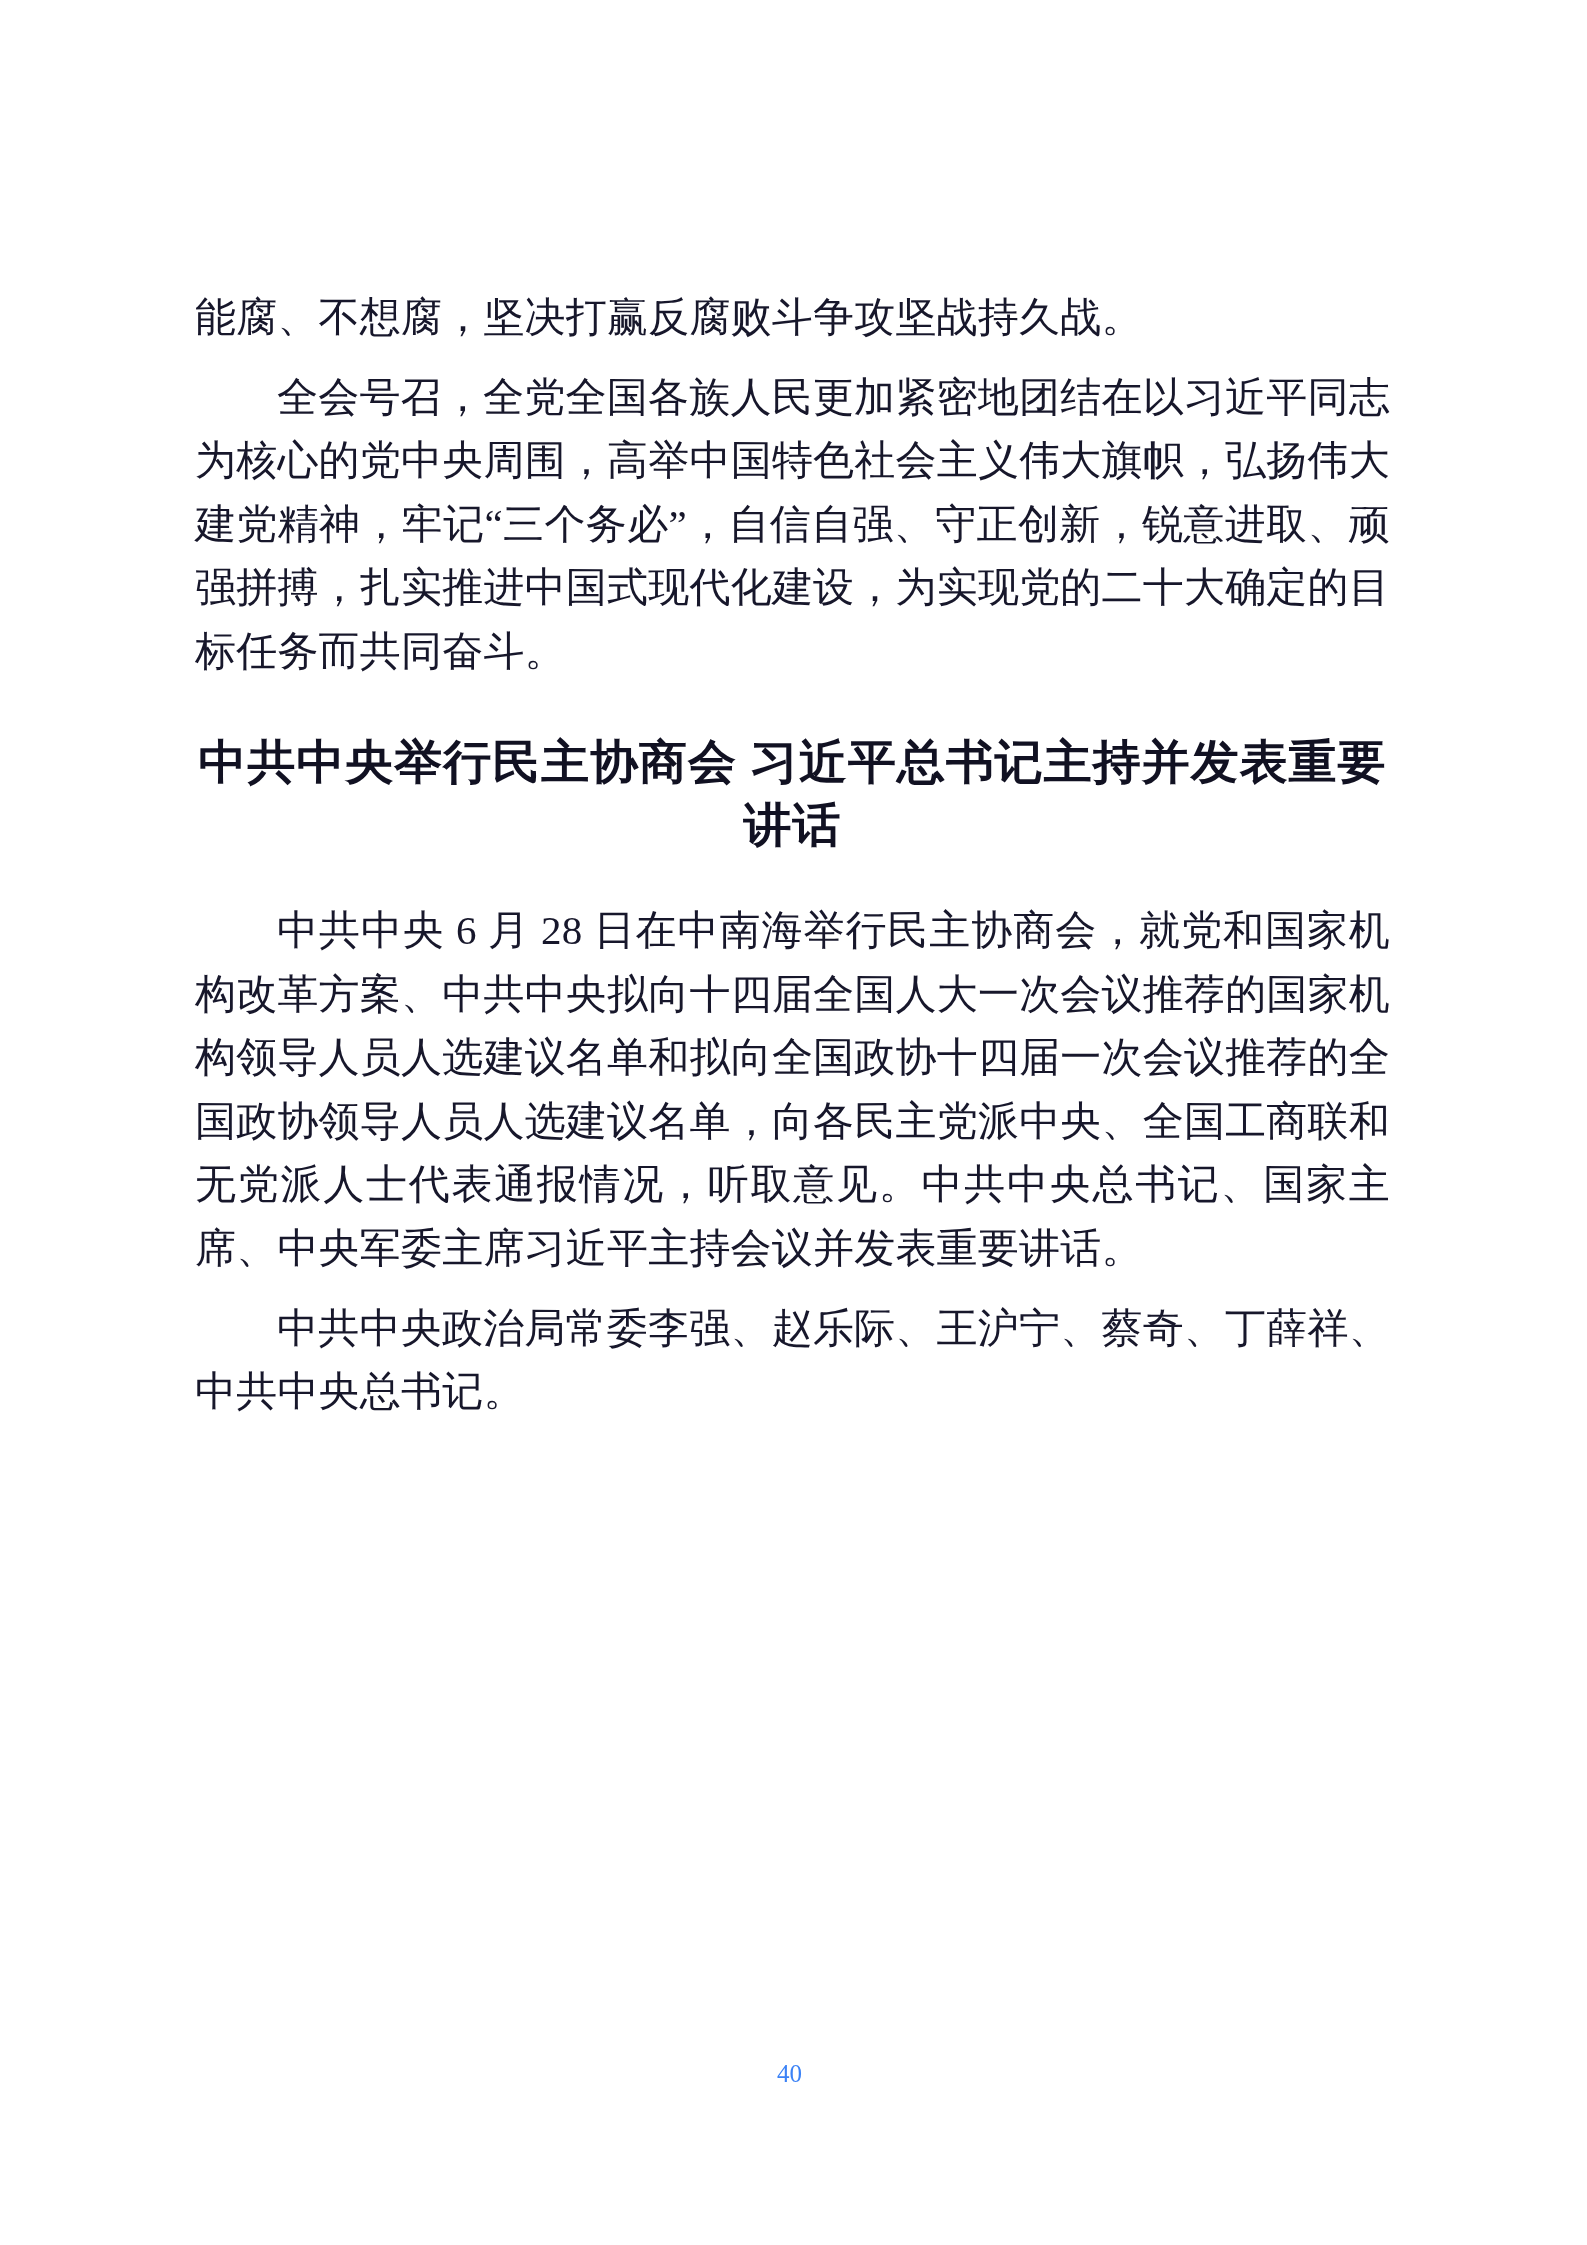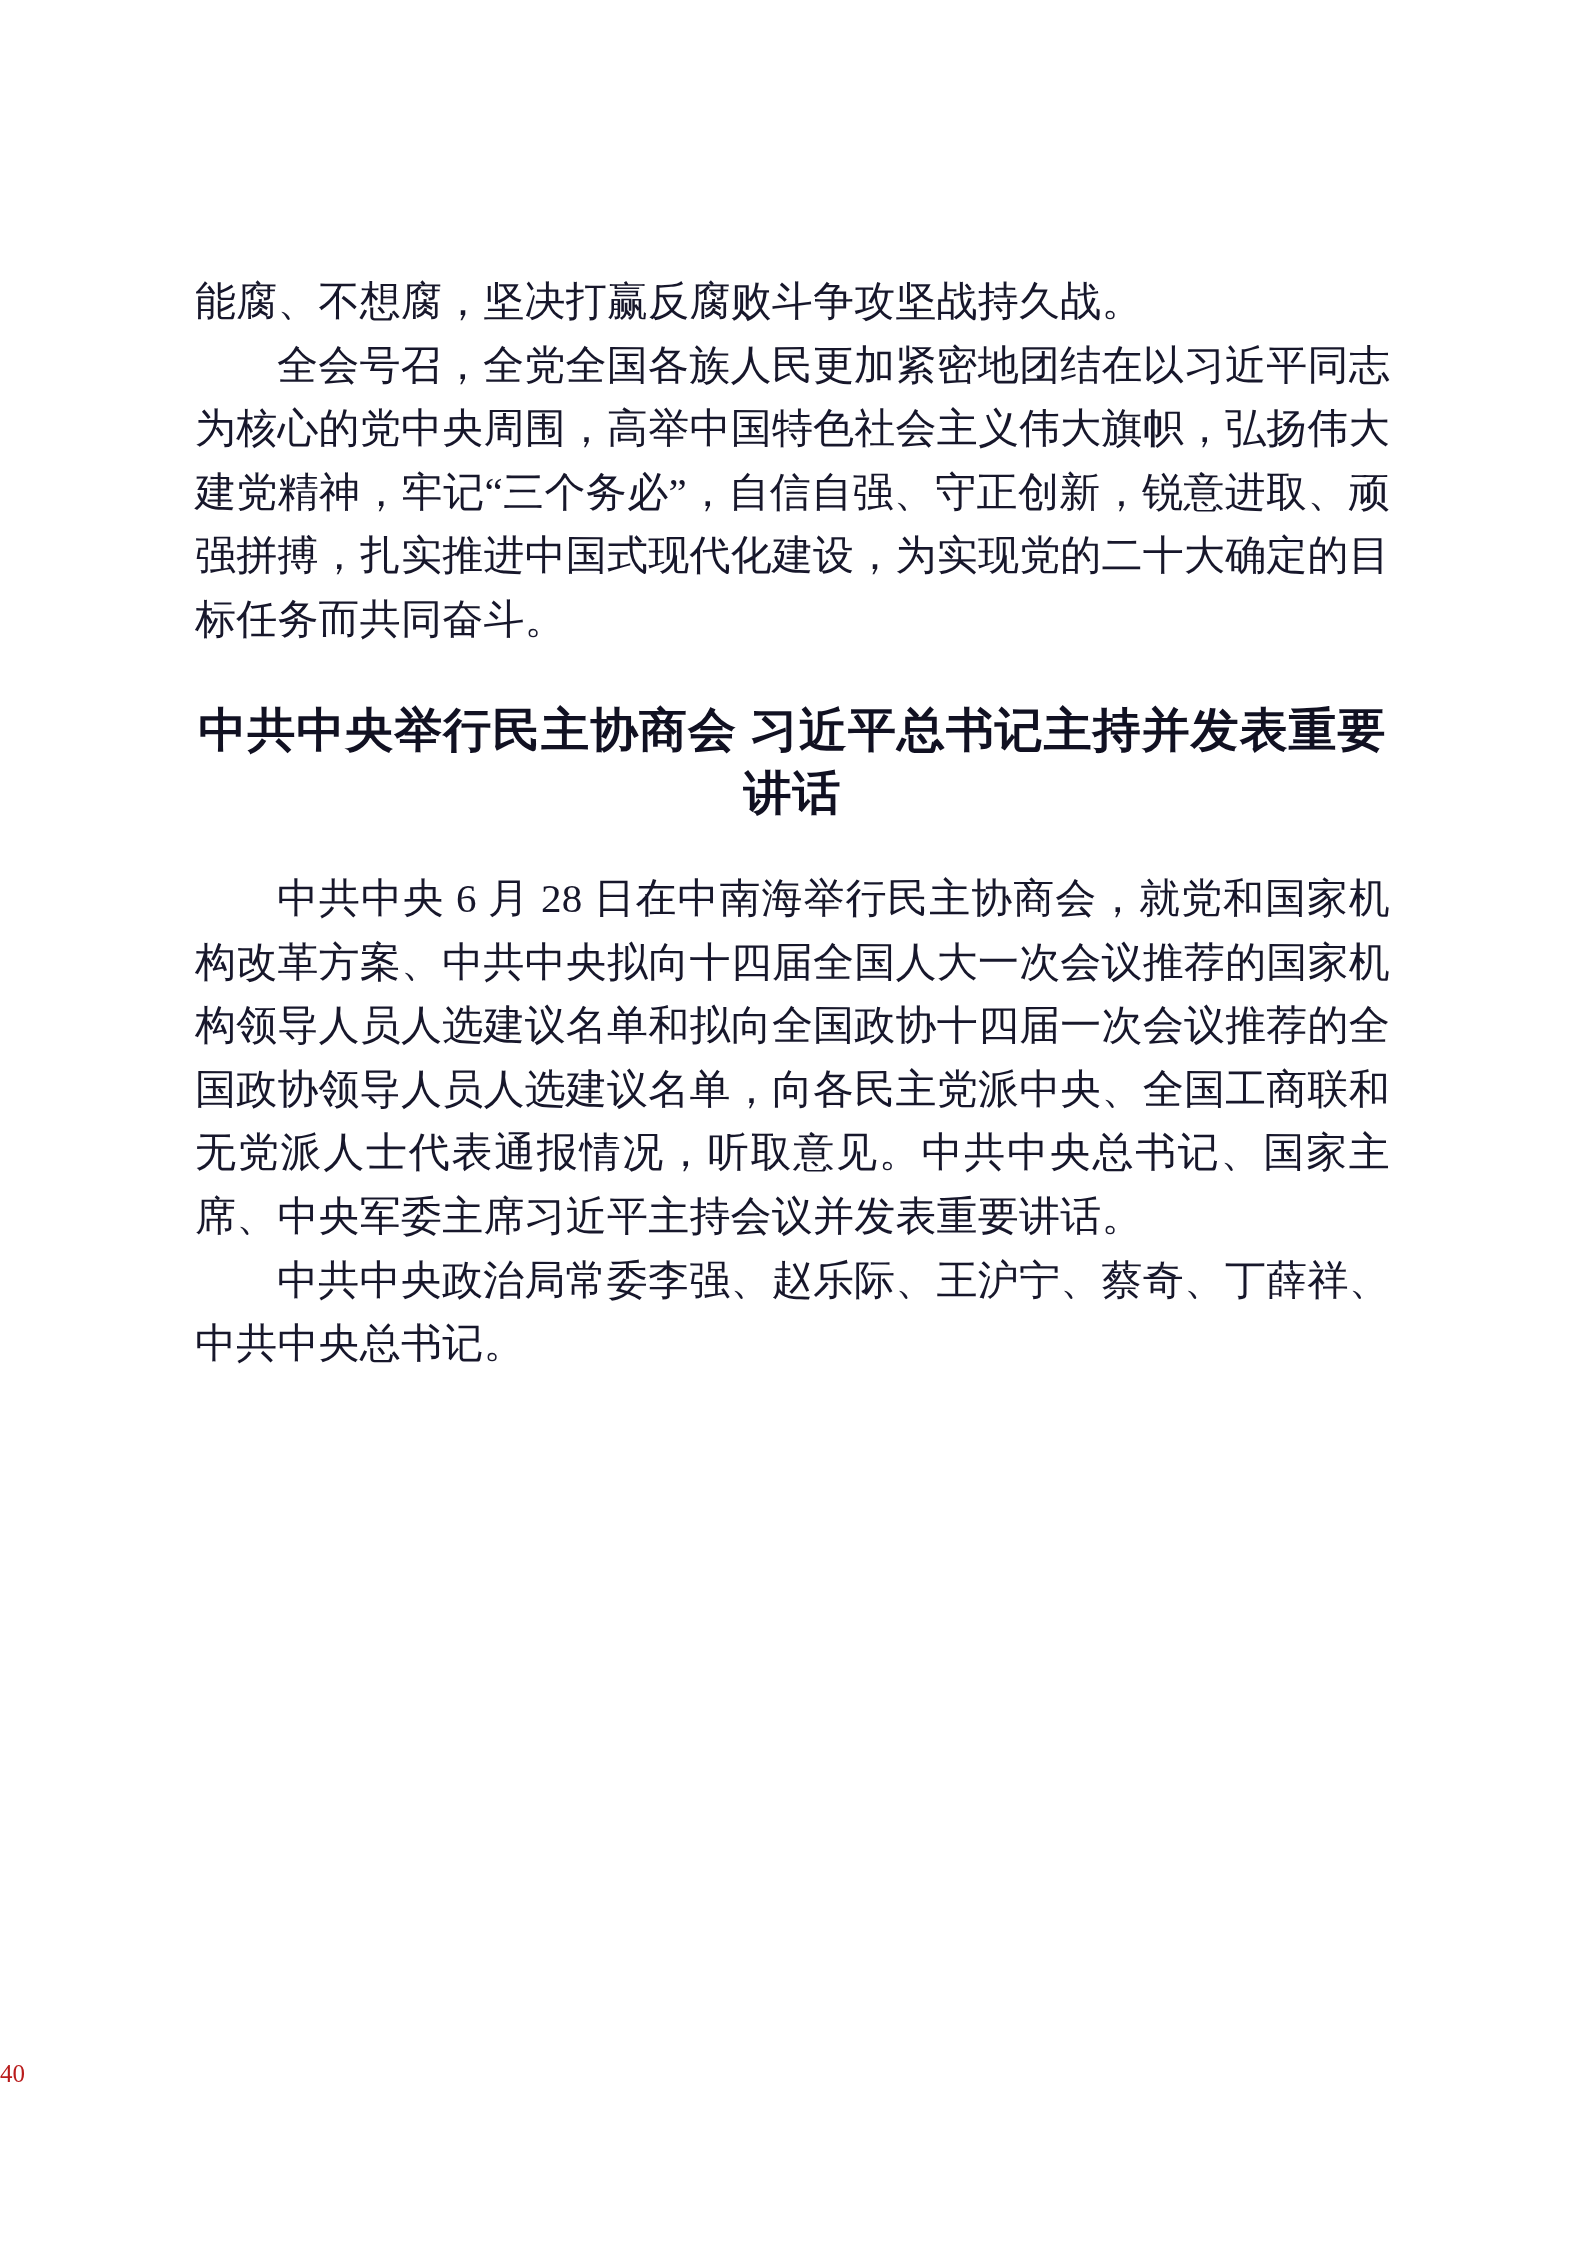--- a/index.html
+++ b/index.html
@@ -24,21 +24,21 @@
     position: absolute;
     left: 195px;
     top: 270px;
     width: 1195px;
   }
   .para {
     font-size: 41px;
     line-height: 1.55;
     text-align: justify;
     text-justify: inter-ideograph;
-    margin: 0 0 0 0;
+    margin: 16px 0 0 0;
     color: #17172b;
     letter-spacing: 0.2px;
   }
   .para.indent {
     text-indent: 2em;
   }
   .section-title {
     font-size: 47px;
     font-weight: bold;
     text-align: center;
@@ -46,22 +46,23 @@
     letter-spacing: 1px;
     color: #111122;
     font-family: "Liberation Serif", "DejaVu Serif", serif;
     transform: scaleX(1.02);
   }
   .page-number {
     position: absolute;
     left: 0;
     right: 8px;
     top: 2060px;
+    text-align: center;
     font-size: 25px;
-    color: #b91c1c;
+    color: #3b82f6;
     font-family: "Liberation Serif", "DejaVu Serif", serif;
   }
 </style>
 </head>
 <body>
 
 <div class="page">
   <div class="content">
     <p class="para">能腐、不想腐，坚决打赢反腐败斗争攻坚战持久战。</p>
     <p class="para indent">全会号召，全党全国各族人民更加紧密地团结在以习近平同志为核心的党中央周围，高举中国特色社会主义伟大旗帜，弘扬伟大建党精神，牢记“三个务必”，自信自强、守正创新，锐意进取、顽强拼搏，扎实推进中国式现代化建设，为实现党的二十大确定的目标任务而共同奋斗。</p>

